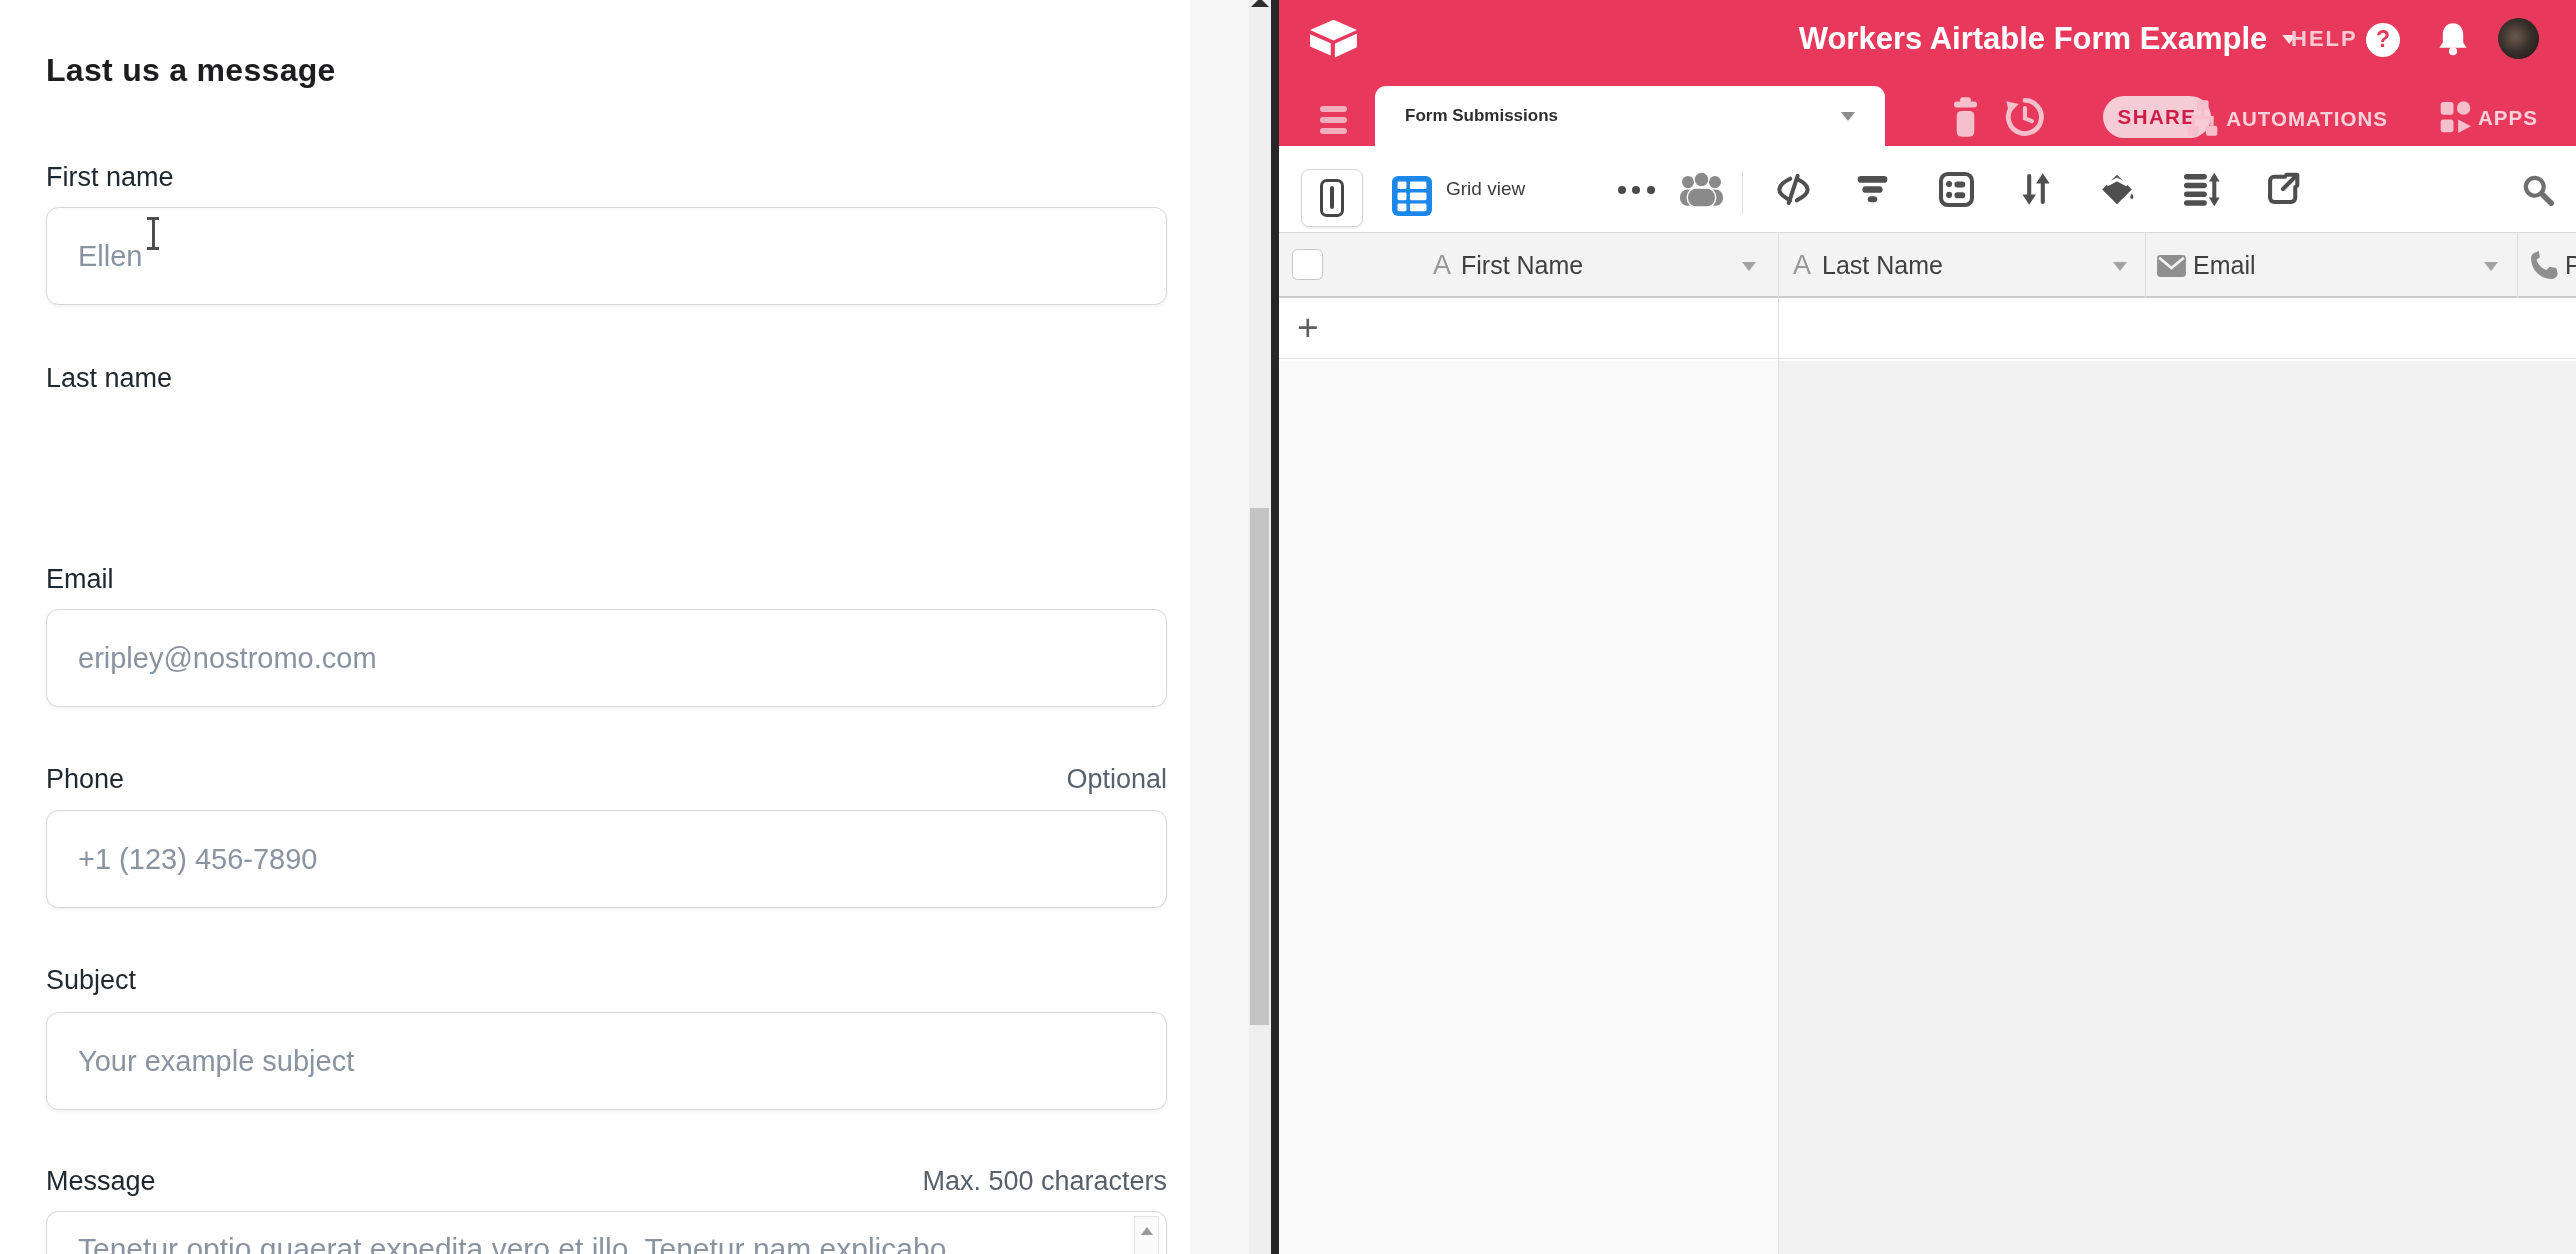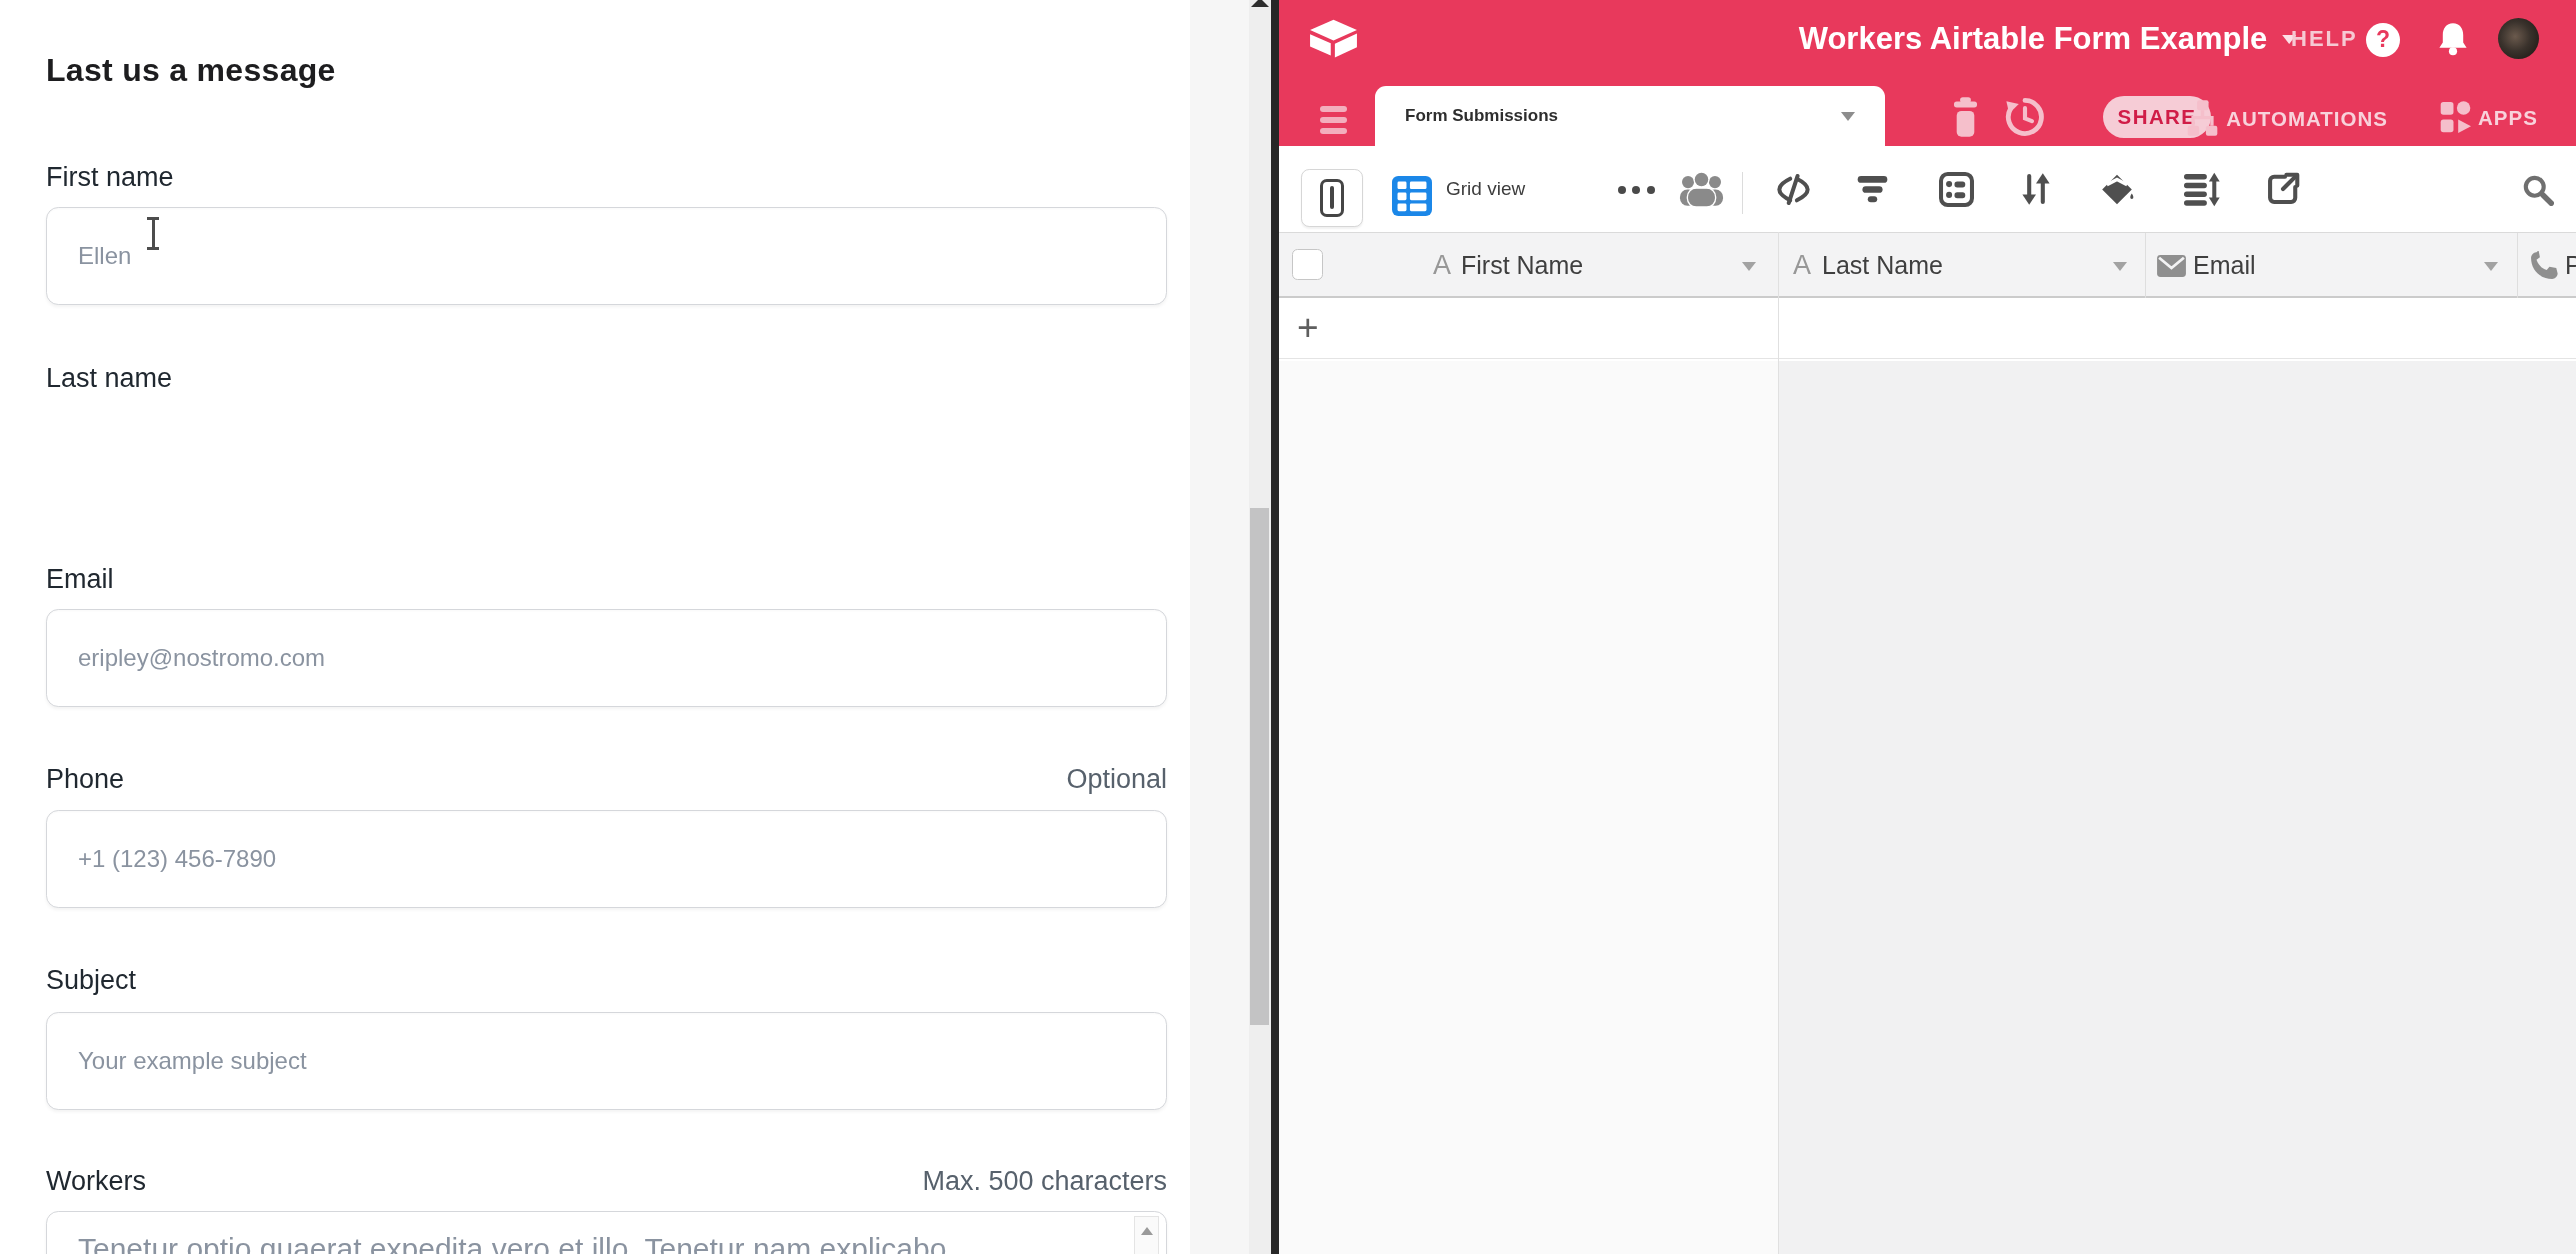--- a/index.html
+++ b/index.html
@@ -13,21 +13,21 @@
   
   #form-win { left:0; top:0; width:1271px; height:1255px; background:#fff; overflow:hidden; }
   .form-heading { left:46px; top:52px; font-size:32px; font-weight:600; color:#1d1d1f; letter-spacing:0.3px; }
   .f-label { left:46px; font-size:27px; font-weight:500; color:#202830; }
   .f-note  { right:104px; font-size:27px; font-weight:400; color:#57616c; }
   .f-input {
     left:46px; width:1121px; height:98px; background:#fff;
     border:1.4px solid #d5d7db; border-radius:12.3px;
     box-shadow:0 2px 3.4px rgba(0,0,0,.05), inset 0 1.4px 1.4px rgba(0,0,0,.02);
     font-family:"Liberation Sans",sans-serif;
-    font-size:24px; color:#a21caf; padding:0 31px; outline:none;
+    font-size:29px; color:#a21caf; padding:0 31px; outline:none;
   }
   .f-input::placeholder { color:#8a93a0; opacity:1; }
   .f-msg {
     left:46px; top:1211px; width:1121px; height:273px; background:#fff;
     border:1.4px solid #d5d7db; border-radius:12.3px;
     box-shadow:0 2px 3.4px rgba(0,0,0,.05);
     font-family:"Liberation Sans",sans-serif;
     font-size:30px; color:#8a93a0; padding:16.4px 61px 16.4px 31px;
     resize:none; outline:none; line-height:42px;
   }
@@ -104,21 +104,21 @@
   <div class="abs f-label" style="top:564px">Email</div>
   <input class="abs f-input" style="top: 609px;" type="text" placeholder="eripley@nostromo.com">
 
   <div class="abs f-label" style="top:764px">Phone</div>
   <div class="abs f-note" style="top:764px">Optional</div>
   <input class="abs f-input" style="top: 810px;" type="text" placeholder="+1 (123) 456-7890">
 
   <div class="abs f-label" style="top:965px">Subject</div>
   <input class="abs f-input" style="top: 1012px;" type="text" placeholder="Your example subject">
 
-  <div class="abs f-label" style="top:1166px">Workers</div>
+  <div class="abs f-label" style="top:1166px">Message</div>
   <div class="abs f-note" style="top:1166px">Max. 500 characters</div>
   <textarea class="abs f-msg" style="">Tenetur optio quaerat expedita vero et illo. Tenetur nam explicabo</textarea>
   <div class="abs msg-scroll">
     <div class="abs msg-up"></div>
   </div>
 
   <div>
     <div class="abs ibeam-h" style="top:217px"></div>
     <div class="abs ibeam-v"></div>
     <div class="abs ibeam-h" style="top:247px"></div>

